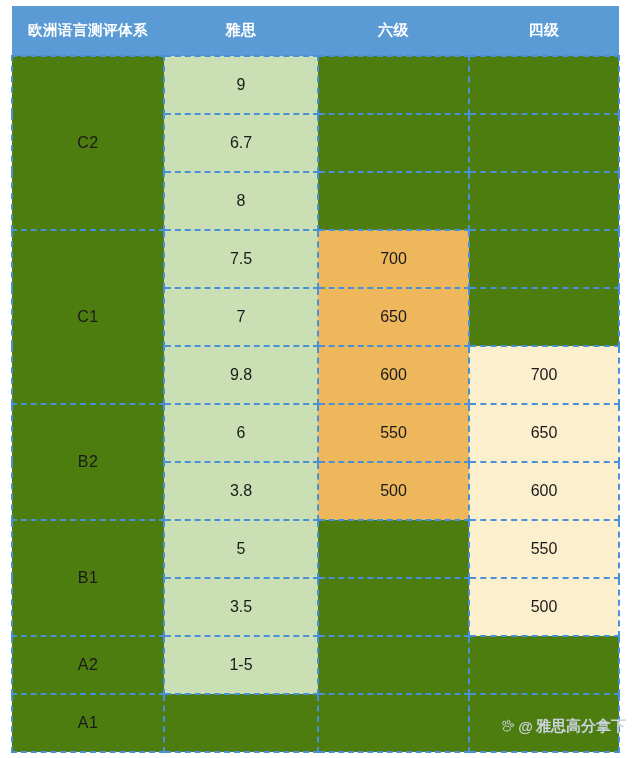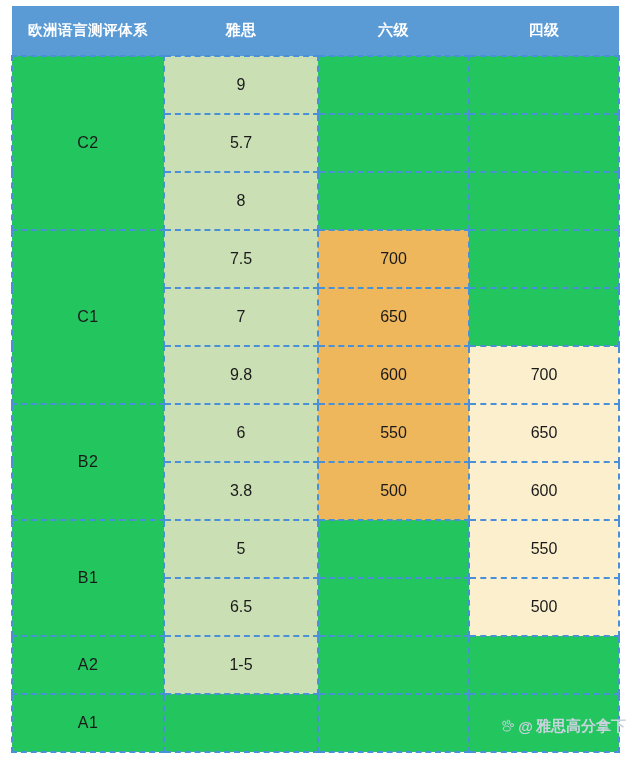--- a/index.html
+++ b/index.html
@@ -71,21 +71,21 @@
 
   td.level-cell {
     font-size: 16px;
     color: #1a1a1a;
     letter-spacing: 0.5px;
   }
 
   td.fill-green  { background: #cadfb3; }
   td.fill-orange { background: #efb75c; }
   td.fill-cream  { background: #fcefce; }
-  td.fill-none   { background: #22c55e; }
+  td.fill-none   { background: #4d7c0f; }
 
   
   #watermark {
     position: absolute;
     right: 14px;
     bottom: 22px;
     display: flex;
     align-items: center;
     gap: 3px;
     color: #c9d3de;
@@ -120,21 +120,21 @@
       </tr>
     </thead>
     <tbody id="table-body">
         <tr>
           <td class="level-cell fill-none" rowspan="3">C2</td>
           <td class="fill-green">9</td>
           <td class="fill-none"></td>
           <td class="fill-none"></td>
         </tr>
         <tr>
-          <td class="fill-green">5.7</td>
+          <td class="fill-green">6.7</td>
           <td class="fill-none"></td>
           <td class="fill-none"></td>
         </tr>
         <tr>
           <td class="fill-green">8</td>
           <td class="fill-none"></td>
           <td class="fill-none"></td>
         </tr>
         <tr>
           <td class="level-cell fill-none" rowspan="3">C1</td>
@@ -163,21 +163,21 @@
           <td class="fill-orange">500</td>
           <td class="fill-cream">600</td>
         </tr>
         <tr>
           <td class="level-cell fill-none" rowspan="2">B1</td>
           <td class="fill-green">5</td>
           <td class="fill-none"></td>
           <td class="fill-cream">550</td>
         </tr>
         <tr>
-          <td class="fill-green">6.5</td>
+          <td class="fill-green">3.5</td>
           <td class="fill-none"></td>
           <td class="fill-cream">500</td>
         </tr>
         <tr>
           <td class="level-cell fill-none" rowspan="1">A2</td>
           <td class="fill-green">1-5</td>
           <td class="fill-none"></td>
           <td class="fill-none"></td>
         </tr>
         <tr>

